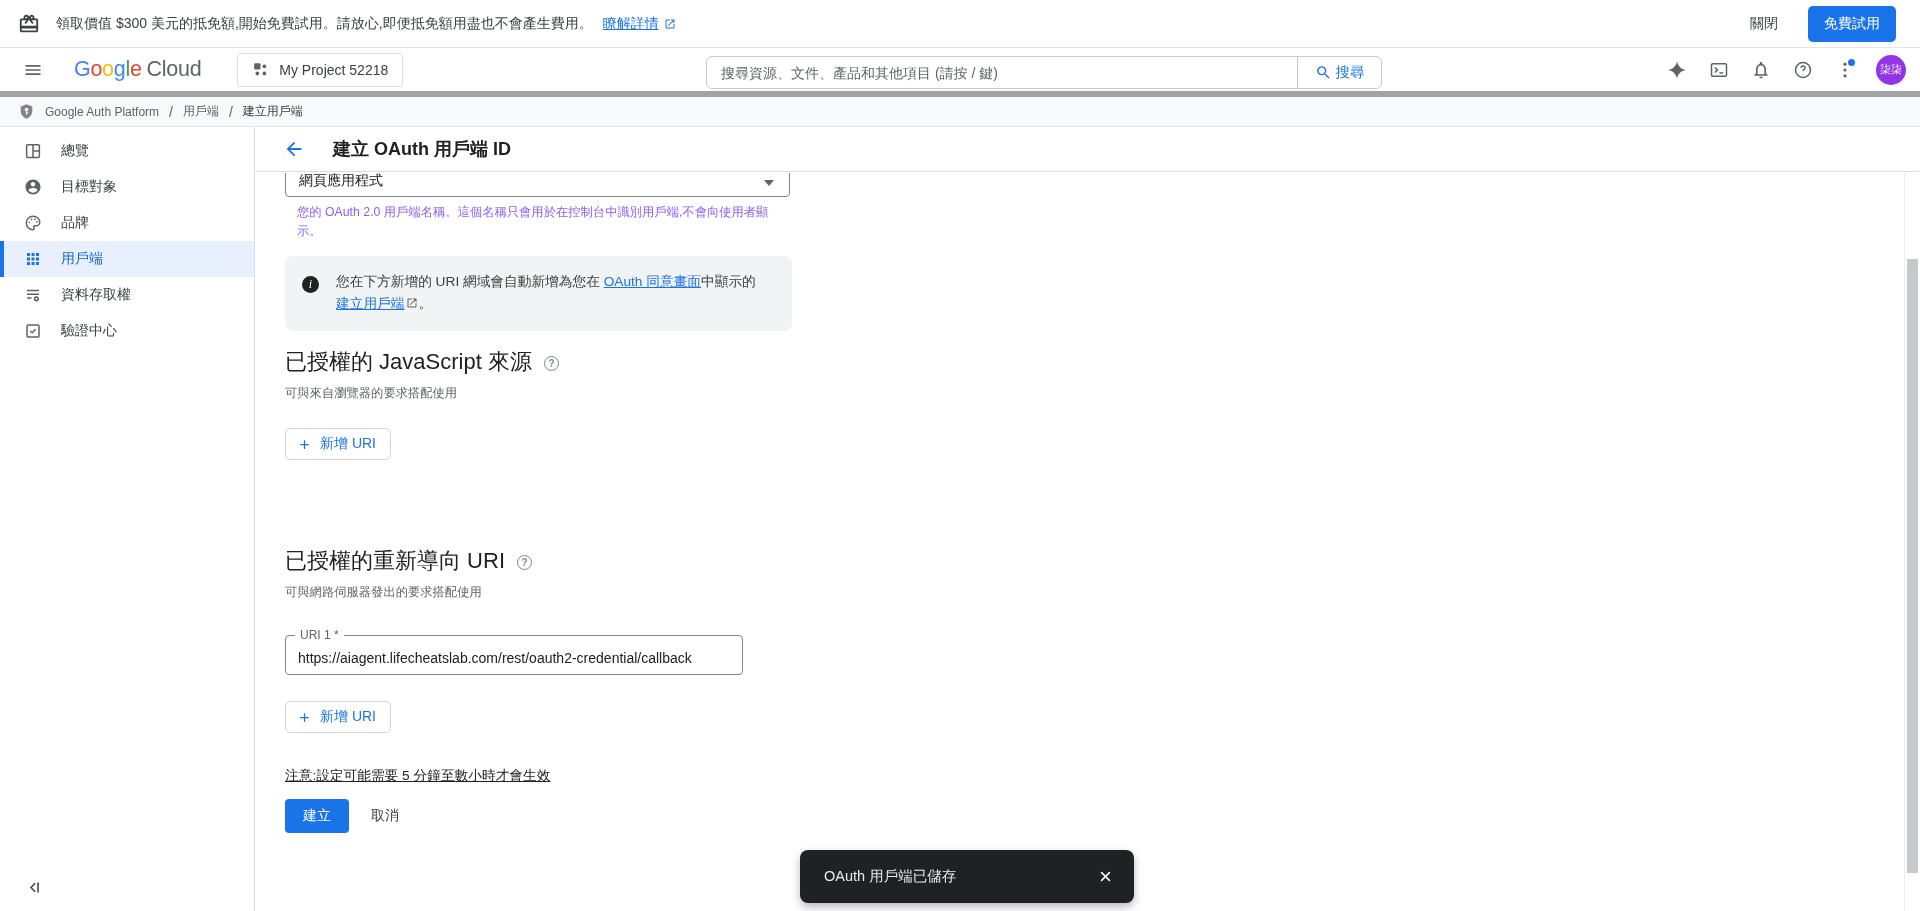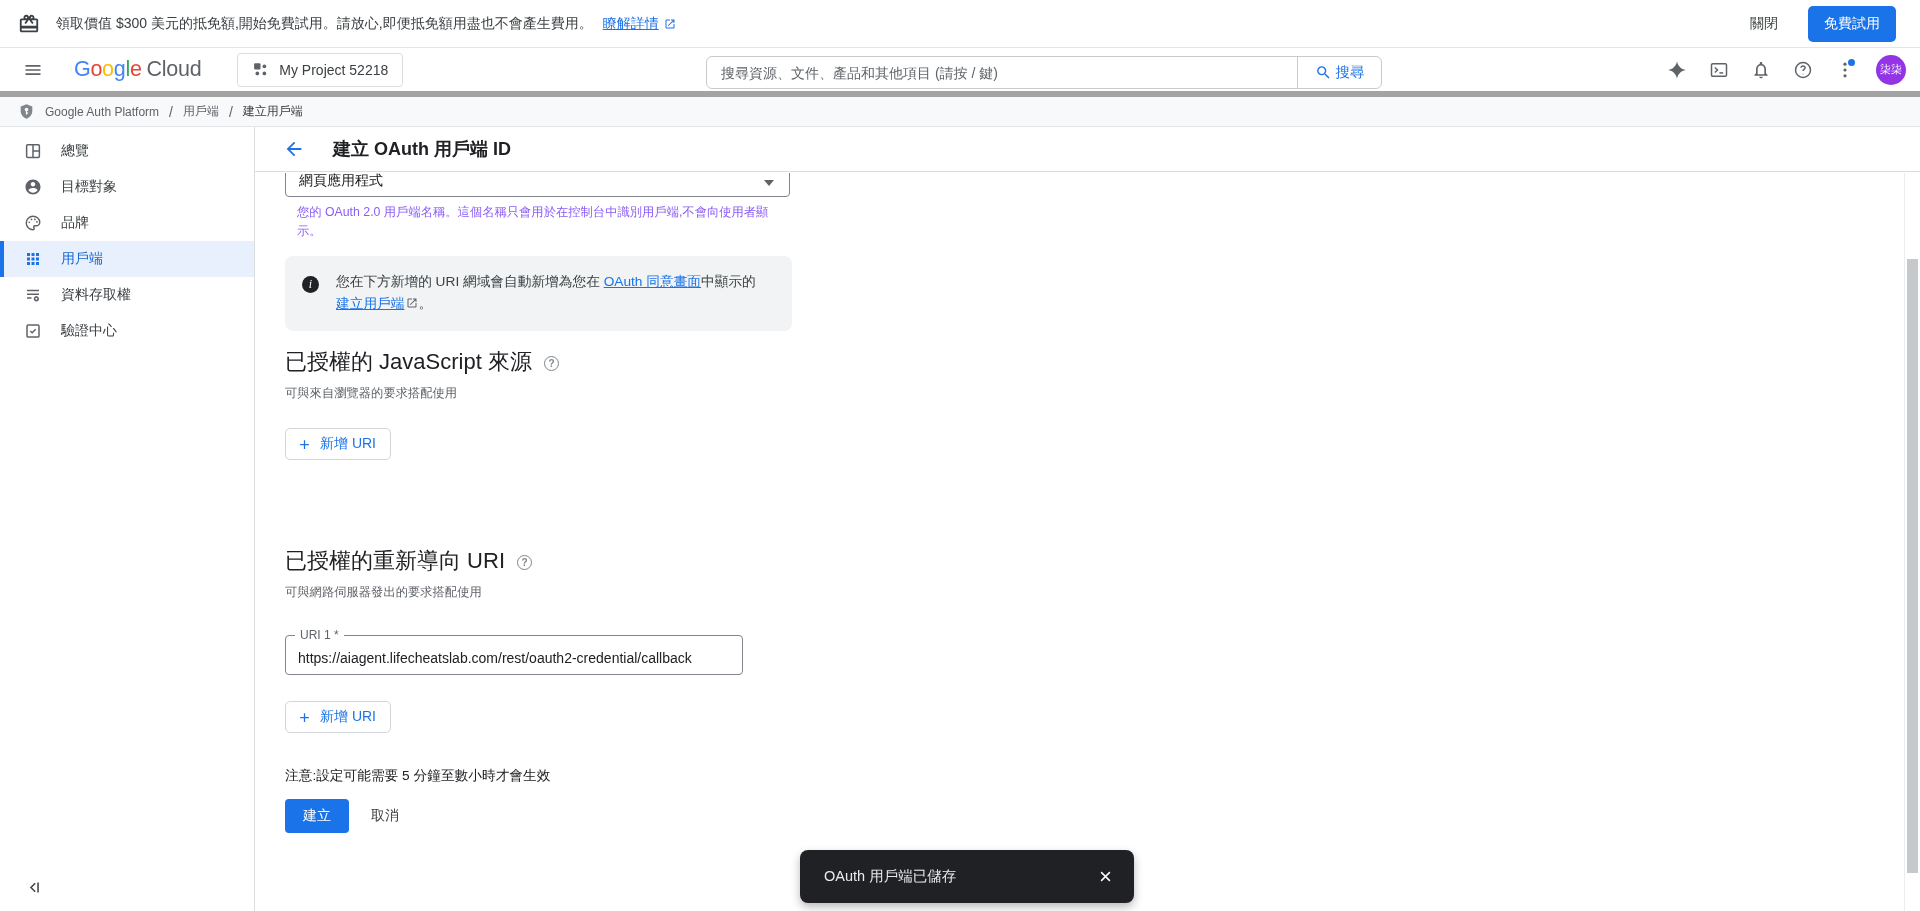--- a/index.html
+++ b/index.html
@@ -114,21 +114,21 @@
     cursor:pointer; font-weight:700; margin-top:2px; }
   .section-sub { margin-top:8px; font-size:12.3px; color:#5f6368; }
 
   .add-uri-btn { margin-top:26px; height:32px; display:inline-flex; align-items:center; gap:8px;
     border:1px solid #d2d5d9; border-radius:5px; background:#fff; color:#1a73e8; font-size:14px;
     padding:0 14px 0 11px; cursor:pointer; font-family:inherit; }
   .add-uri-btn.second { margin-top:26px; }
   .add-uri-btn svg { width:15px; height:15px; }
   .big-gap { height:70px; }
 
-  .note-line { margin-top:34px; font-size:13.7px; color:#202124; }
+  .note-line { margin-top:34px; font-size:13.7px; color:#202124;text-decoration:underline; }
   .actions { margin-top:14px; display:flex; align-items:center; gap:22px; }
   .btn-primary { background:#1a73e8; color:#fff; border:none; border-radius:4px; height:34px;
     padding:0 18px; font-size:14px; cursor:pointer; font-family:inherit; }
   .btn-cancel { border:none; background:none; font-size:14px; color:#3c4043; cursor:pointer;
     font-family:inherit; }
 
   
   .sb-track { position:absolute; top:46px; right:0; bottom:0; width:16px; border-left:1px solid #ebedef; }
   .sb-thumb { position:absolute; top:86px; right:2px; width:11px; height:614px; background:#c6c9cc; }
 

